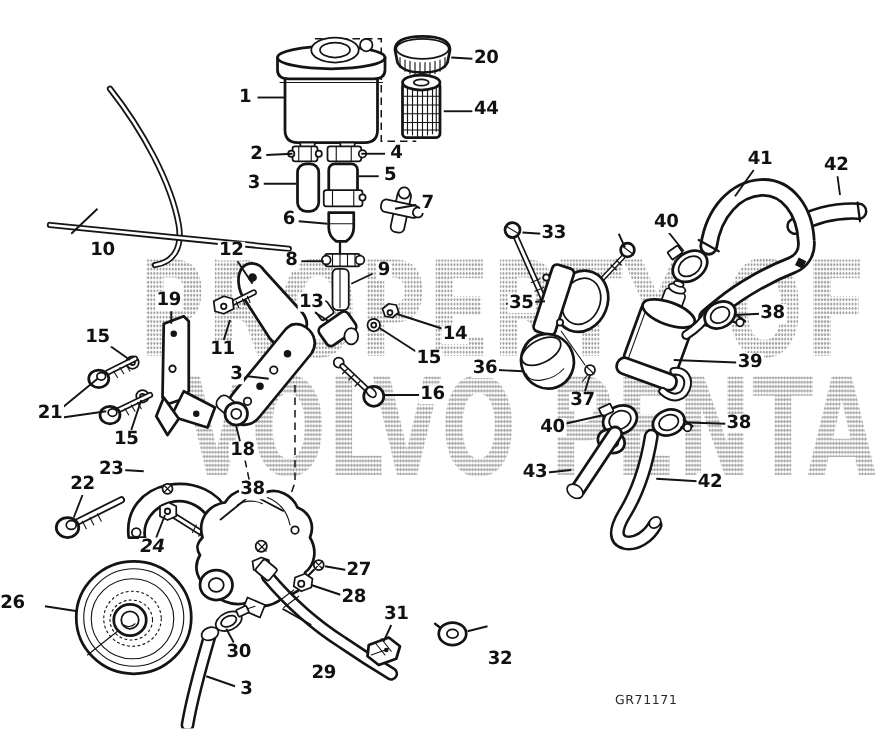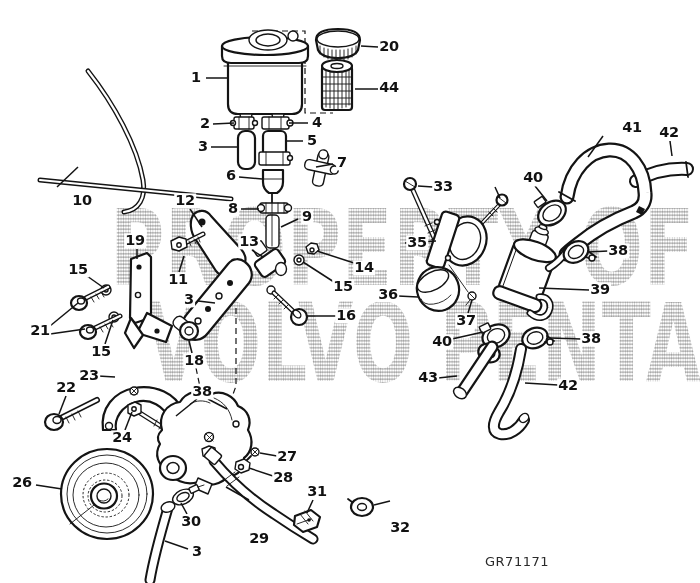--- a/index.html
+++ b/index.html
@@ -42,21 +42,21 @@
     font-size:14.5px;
     color:#111;
     background:#fff;
     padding:0 1px;
     line-height:1.05;
     letter-spacing:-0.3px;
   }
   .figcode{
     position:absolute;
     transform:translate(-50%,-50%);
-    font-size:13px;
+    font-size:10px;
     color:#2a2a2a;
     letter-spacing:.5px;
   }
 </style>
 </head>
 <body>
 
 <div class="stage">
 
   <div>
@@ -494,41 +494,41 @@
       <span class="callout" style="left: 101px; top: 352px;">15</span>
       <span class="callout" style="left: 343px; top: 287px;">15</span>
       <span class="callout" style="left: 346px; top: 316px;">16</span>
       <span class="callout" style="left: 189px; top: 300px;">3</span>
       <span class="callout" style="left: 194px; top: 361px;">18</span>
       <span class="callout" style="left: 135px; top: 241px;">19</span>
       <span class="callout" style="left: 389px; top: 47px;">20</span>
       <span class="callout" style="left: 40px; top: 331px;">21</span>
       <span class="callout" style="left: 66px; top: 388px;">22</span>
       <span class="callout" style="left: 89px; top: 376px; text-align: right;">23</span>
-      <span class="callout" style="left: 122px; top: 438px;">24</span>
+      <span class="callout" style="left: 122px; top: 438px; font-style: italic;">24</span>
       <span class="callout" style="left: 202px; top: 392px;">38</span>
-      <span class="callout" style="left: 22px; top: 483px; text-align: right;">26</span>
+      <span class="callout" style="left: 10px; top: 483px; text-align: right;">26</span>
       <span class="callout" style="left: 287px; top: 457px;">27</span>
       <span class="callout" style="left: 283px; top: 478px;">28</span>
       <span class="callout" style="left: 259px; top: 503px; margin-top: 36px;">29</span>
       <span class="callout" style="left: 191px; top: 522px;">30</span>
       <span class="callout" style="left: 317px; top: 492px;">31</span>
       <span class="callout" style="left: 400px; top: 500px; margin-top: 28px;">32</span>
       <span class="callout" style="left: 197px; top: 552px;">3</span>
       <span class="callout" style="left: 443px; top: 187px;">33</span>
       <span class="callout" style="left: 494px; top: 179px; margin-left: 40px;">34</span>
       <span class="callout" style="left: 417px; top: 243px;">35</span>
       <span class="callout" style="left: 388px; top: 295px;">36</span>
       <span class="callout" style="left: 466px; top: 321px;">37</span>
       <span class="callout" style="left: 618px; top: 251px;">38</span>
       <span class="callout" style="left: 591px; top: 339px;">38</span>
       <span class="callout" style="left: 600px; top: 290px;">39</span>
       <span class="callout" style="left: 533px; top: 178px;">40</span>
       <span class="callout" style="left: 442px; top: 342px;">40</span>
-      <span class="callout" style="left: 632px; top: 128px;">41</span>
+      <span class="callout" style="left: 608px; top: 128px;">41</span>
       <span class="callout" style="left: 669px; top: 133px;">42</span>
       <span class="callout" style="left: 568px; top: 386px;">42</span>
       <span class="callout" style="left: 428px; top: 378px;">43</span>
       <span class="callout" style="left: 389px; top: 88px;">44</span>
     </div>
 
   <div class="figcode" id="figcode" style="left: 517px; top: 561px;">GR71171</div>
 
 </div>
 

